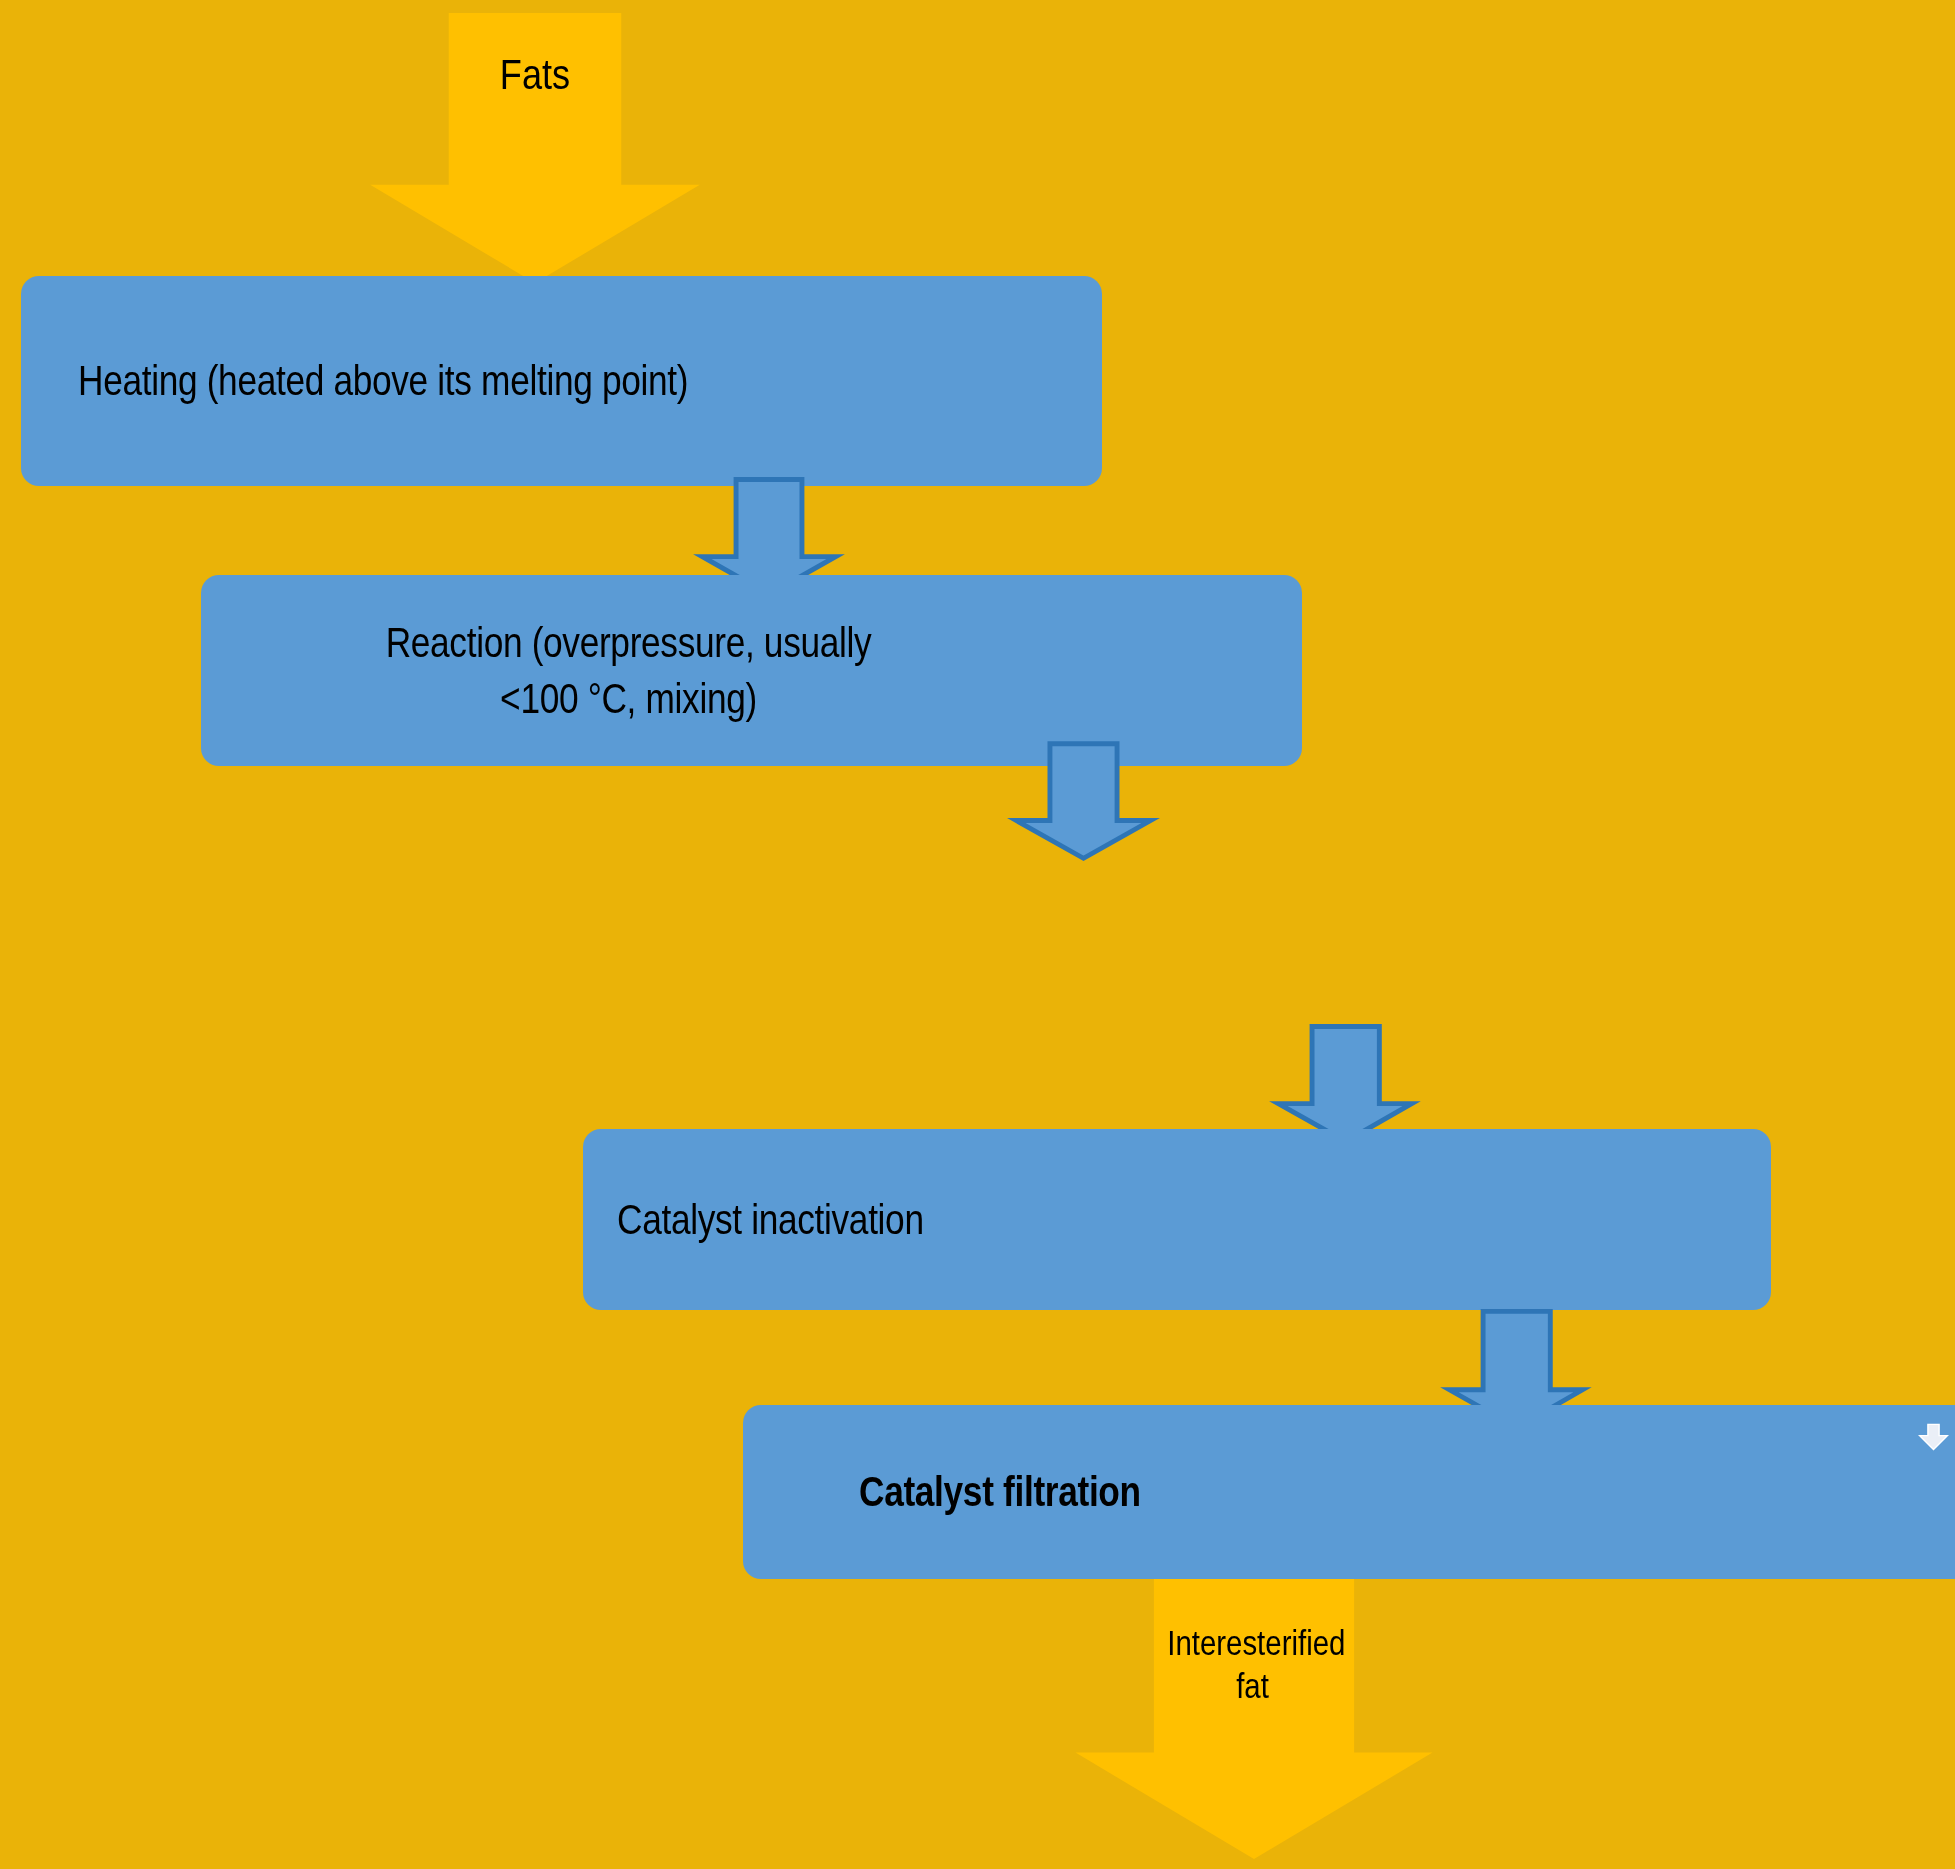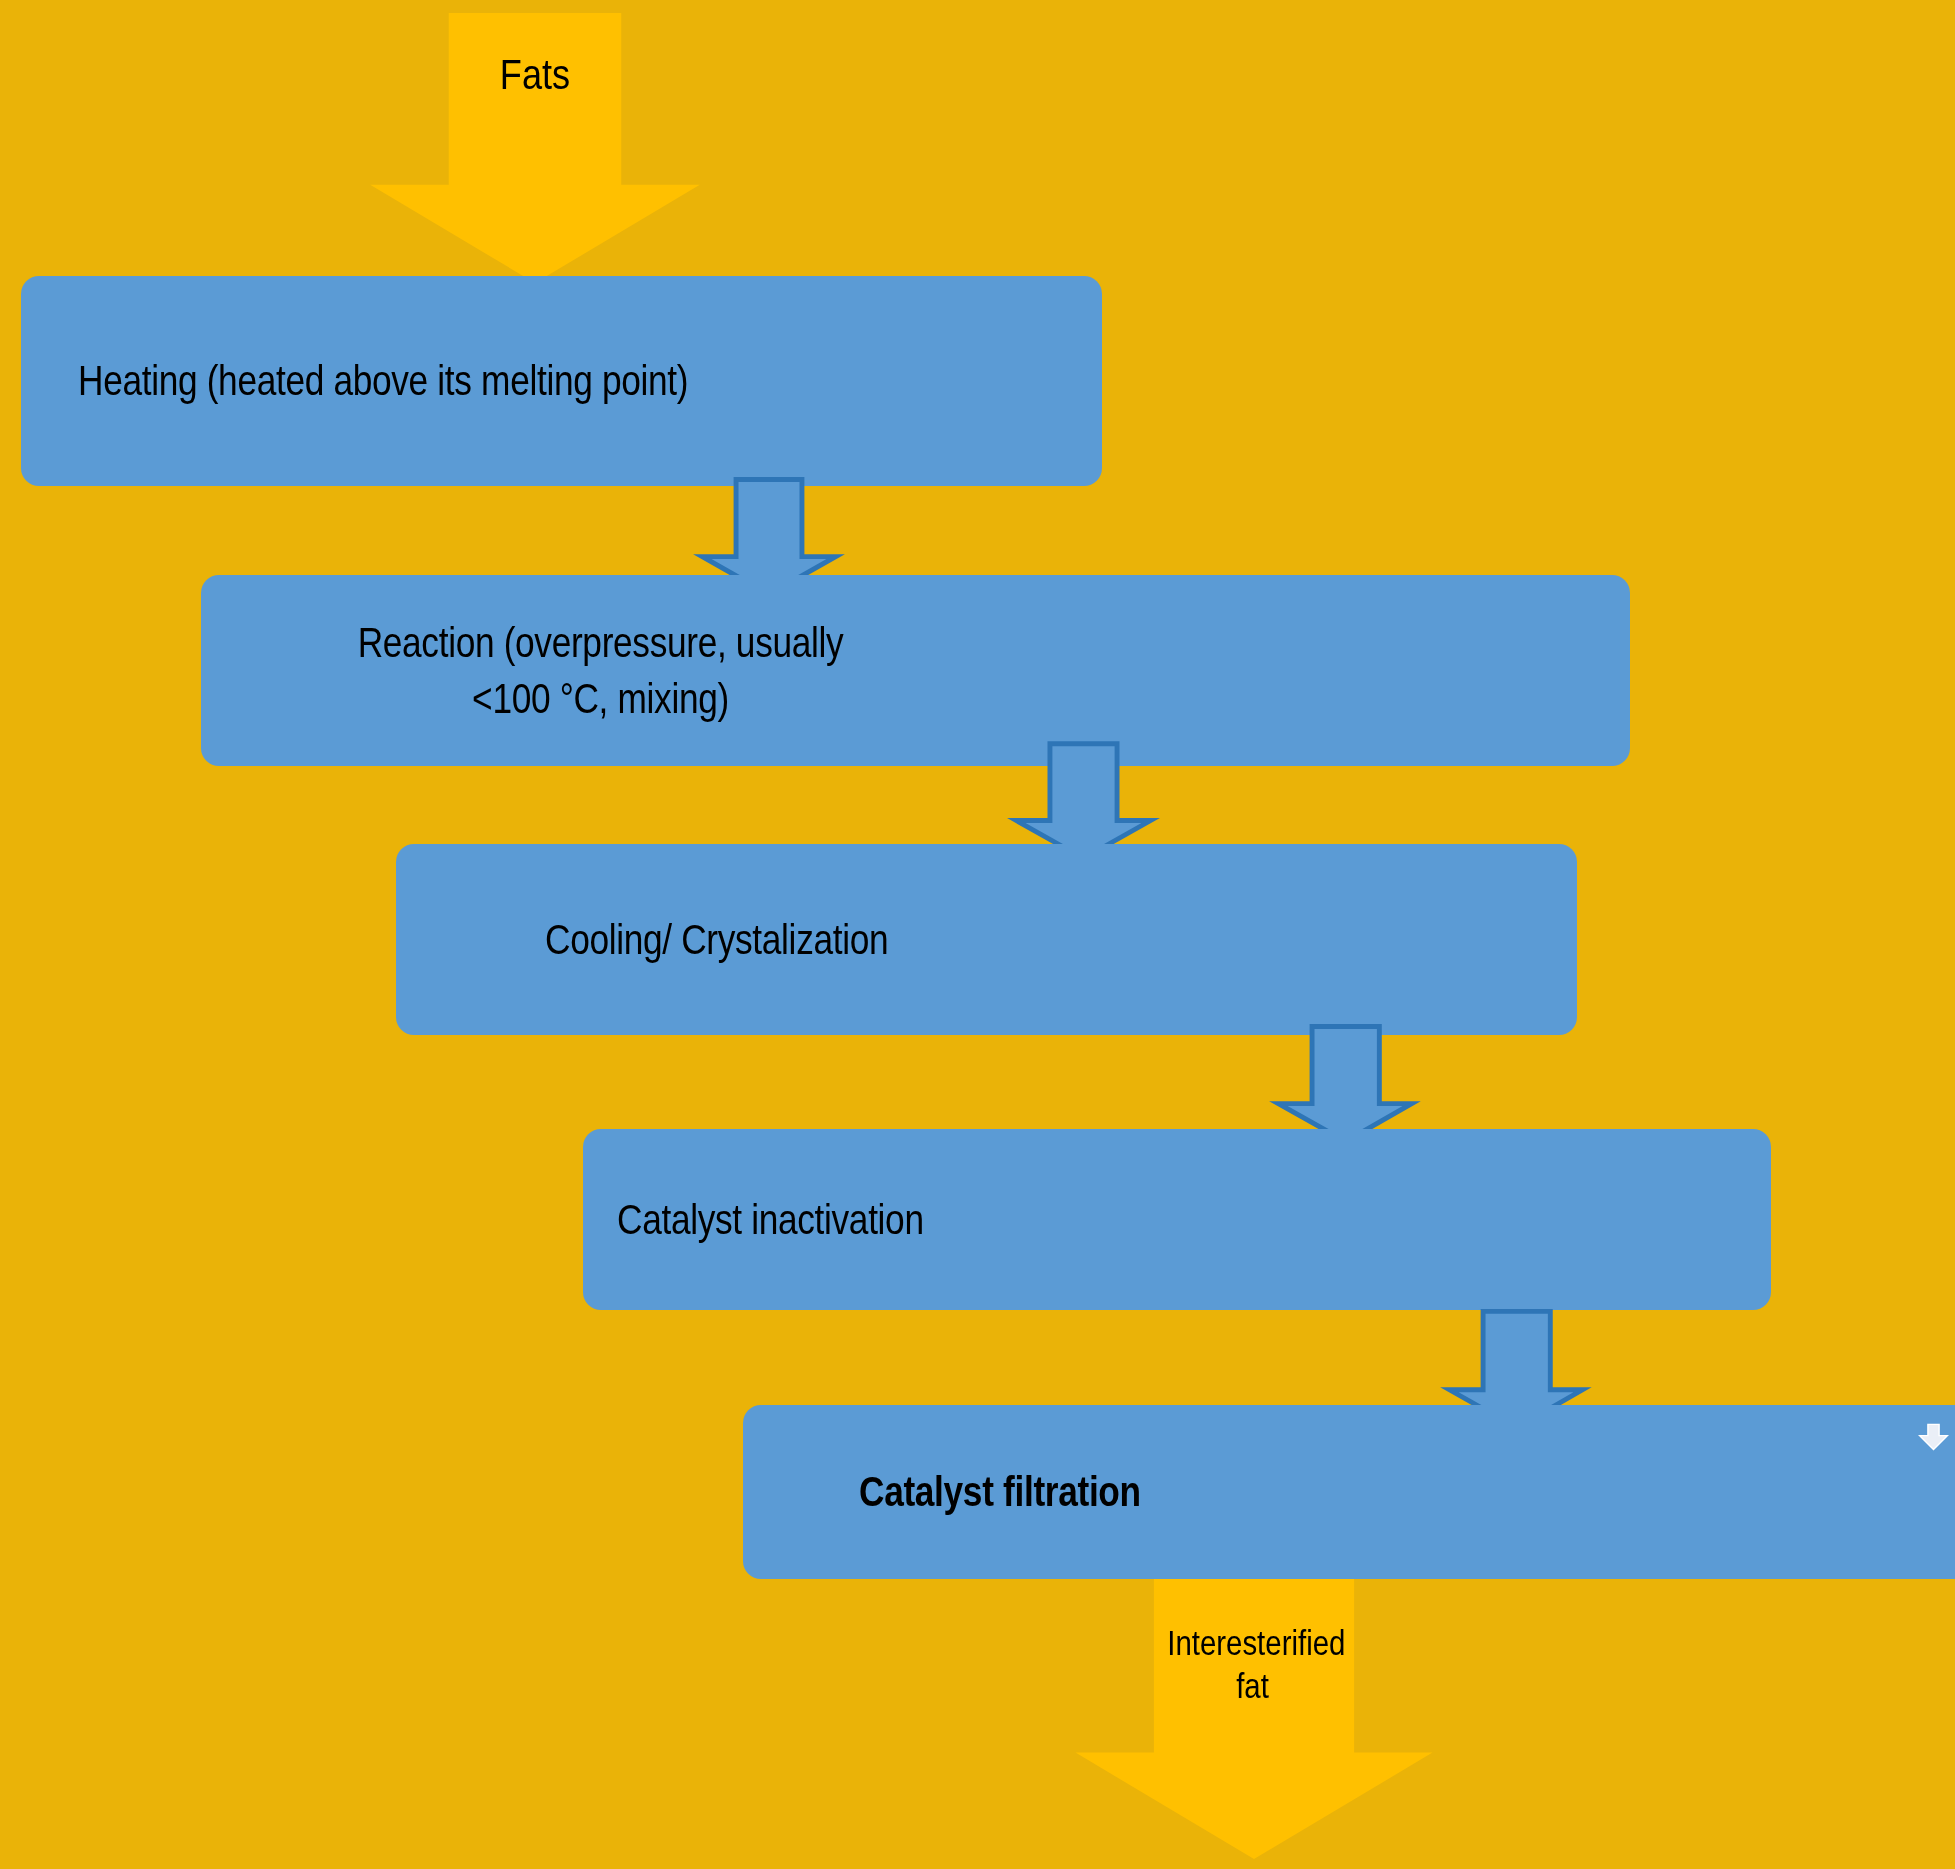--- a/index.html
+++ b/index.html
@@ -68,32 +68,29 @@
   <div class="yellow-arrow-label" style="left:449px; top:48px; width:172px; font-size:43px;">Fats</div>
 
   <div class="node" style="left:21px; top:276px; width:1081px; height:210px;">
     <span class="node-label" style="margin-left:57px;">Heating (heated above its melting point)</span>
   </div>
 
   <svg class="arrow-svg" style="left:701px; top:478px; width:136px; height:118px;" viewBox="0 0 194 168">
     <polygon points="50,2 144,2 144,112 192,112 97,166 2,112 50,112" fill="#5B9BD5" stroke="#2E75B6" stroke-width="7" stroke-linejoin="miter"></polygon>
   </svg>
 
-  <div class="node" style="left:201px; top:575px; width:1429px; height:191px;">
+  <div class="node" style="left:201px; top:575px; width:1101px; height:191px;padding-left:28px;">
     <span class="node-label centered" style="margin-left:28px; width:743px;">Reaction (overpressure, usually
 &lt;100 °C, mixing)</span>
   </div>
 
   <svg class="arrow-svg" style="left:1015px; top:742px; width:137px; height:118px;" viewBox="0 0 196 168">
     <polygon points="50,2 146,2 146,112 194,112 98,166 2,112 50,112" fill="#5B9BD5" stroke="#2E75B6" stroke-width="7" stroke-linejoin="miter"></polygon>
   </svg>
 
-  <div class="node" style="left:396px; top:844px; width:1181px; height:191px;">
-    <span class="node-label" style="margin-left:149px;">Cooling/ Crystalization</span>
-  </div>
 
   <svg class="arrow-svg" style="left:1277px; top:1025px; width:136px; height:118px;" viewBox="0 0 194 168">
     <polygon points="50,2 146,2 146,112 192,112 98,166 2,112 50,112" fill="#5B9BD5" stroke="#2E75B6" stroke-width="7" stroke-linejoin="miter"></polygon>
   </svg>
 
   <div class="node" style="left:583px; top:1129px; width:1188px; height:181px;">
     <span class="node-label" style="margin-left:34px;">Catalyst inactivation</span>
   </div>
 
   <svg class="arrow-svg" style="left:1448px; top:1310px; width:136px; height:119px;" viewBox="0 0 194 170">

